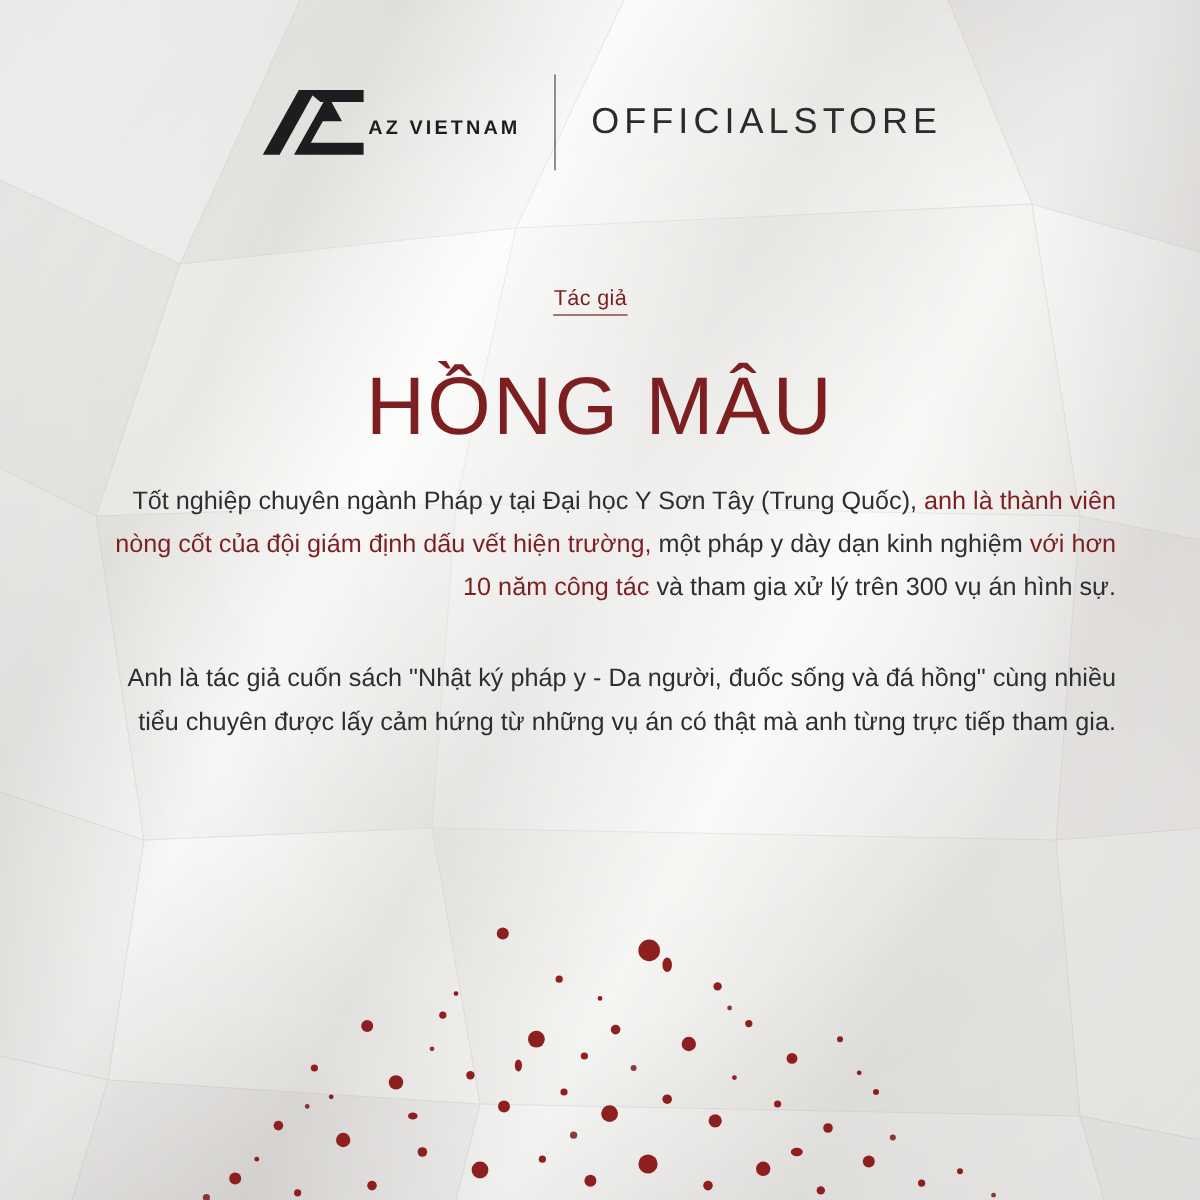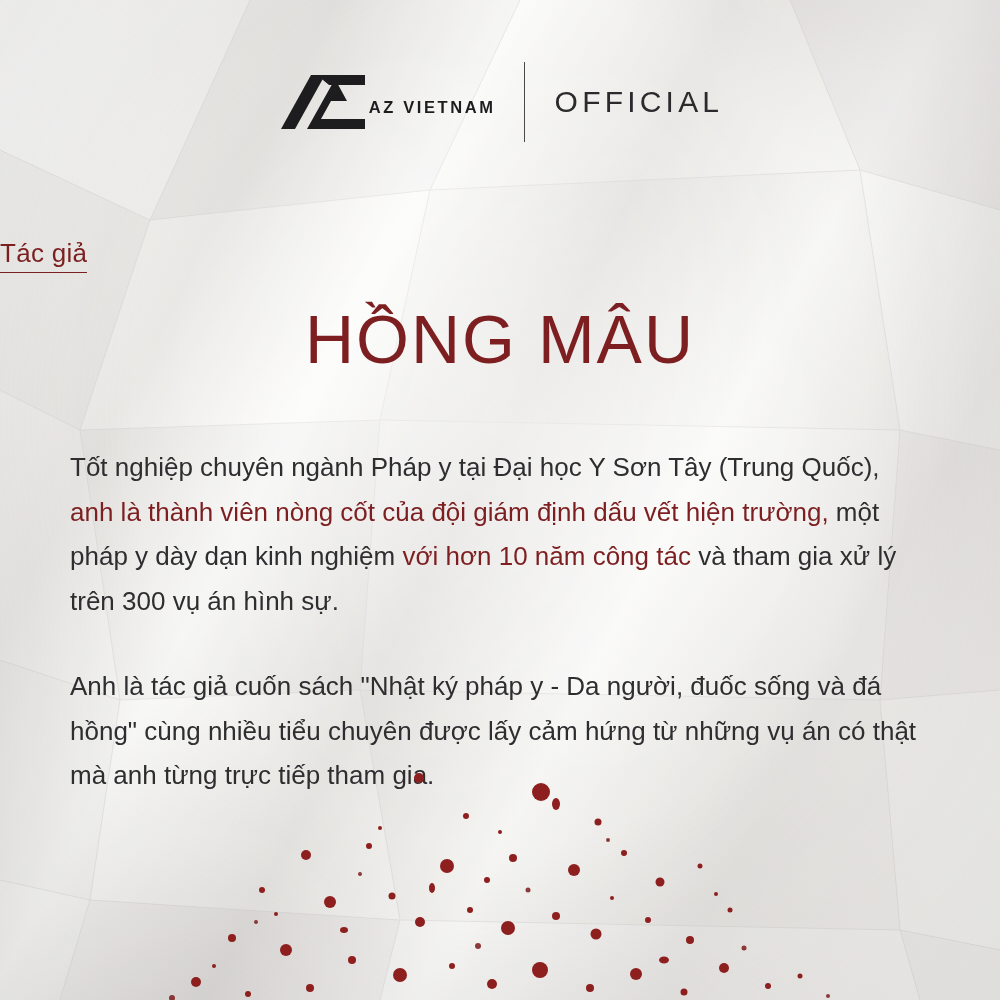--- a/index.html
+++ b/index.html
@@ -86,21 +86,22 @@
     letter-spacing: 4.2px;
     color: #2b2b2d;
     font-weight: 400;
   }
 
   
   .tacgia {
     position: absolute;
     top: 238px;
     width: 984px;
-    font-size: 26px;
+    text-align: center;
+    font-size: 18px;
     color: #7b1f20;
     letter-spacing: 0.3px;
   }
   .tacgia span {
     border-bottom: 1.5px solid #7b1f20;
     padding-bottom: 4px;
   }
   .author-name {
     position: absolute;
     top: 300px;
@@ -109,25 +110,25 @@
     font-size: 68px;
     font-weight: 400;
     color: #7d1f21;
     letter-spacing: 2px;
     line-height: 1.15;
   }
 
   
   .body-text {
     position: absolute;
-    top: 445px;
+    top: 400px;
     left: 70px;
     width: 860px;
-    text-align: left;
-    font-size: 26px;
+    text-align: right;
+    font-size: 21px;
     line-height: 1.72;
     color: #2e2e30;
   }
   .body-text p { margin: 0; }
   .body-text .gap { height: 40px; }
   .hl { color: #7d1f21; }
 
   
   .splatter {
     position: absolute;
@@ -191,20 +192,21 @@
           <polygon points="4,58 34,4 48,4 18,58" fill="#1d1d1f"></polygon>
           <polygon points="30,58 58,8 70,30 54,30 44,48 88,48 88,58" fill="#1d1d1f"></polygon>
           <polygon points="40,4 88,4 88,14 52,14" fill="#1d1d1f"></polygon>
         </svg>
       </div>
       <div class="brand-name">AZ VIETNAM</div>
     </div>
     <div class="divider"></div>
     <div class="official">
       <span>OFFICIAL</span>
+      <span>STORE</span>
     </div>
   </div>
 
   <div class="tacgia">
     <span>Tác giả</span>
   </div>
   <div class="author-name">HỒNG MÂU</div>
 
   <div class="body-text">
     <p><span>Tốt nghiệp chuyên ngành Pháp y tại Đại học Y Sơn Tây (Trung Quốc), </span><span class="hl">anh là thành viên nòng cốt của đội giám định dấu vết hiện trường,</span><span> một pháp y dày dạn kinh nghiệm </span><span class="hl">với hơn 10 năm công tác</span><span> và tham gia xử lý trên 300 vụ án hình sự.</span></p>

